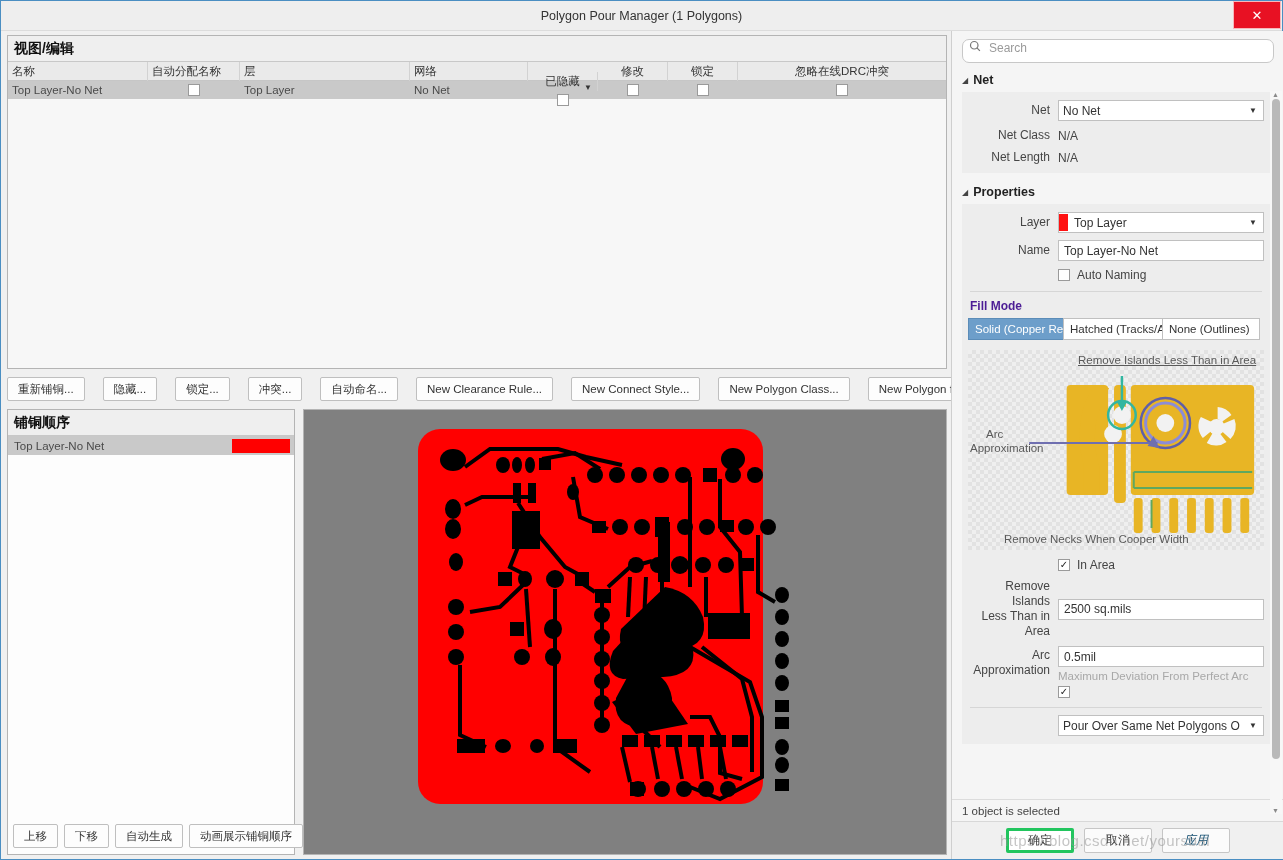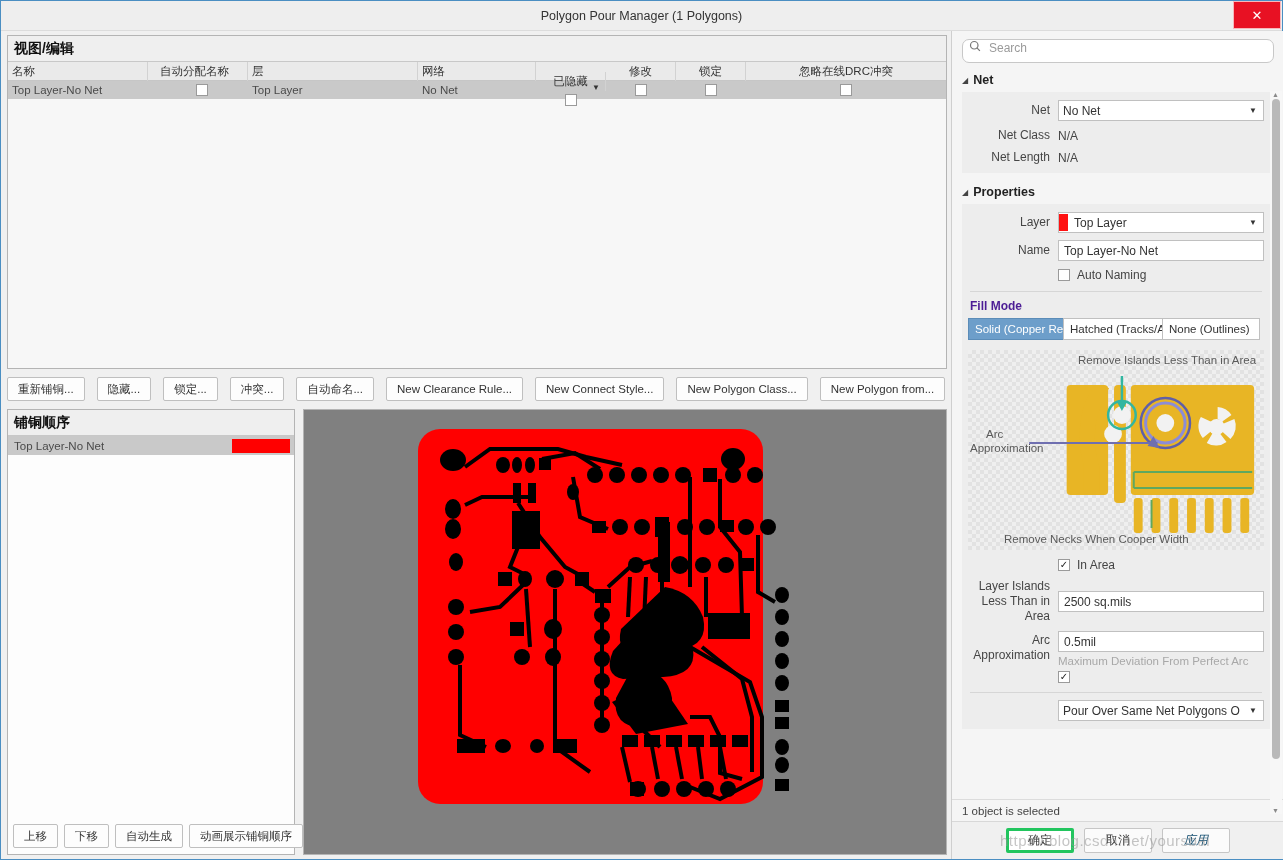--- a/index.html
+++ b/index.html
@@ -66,21 +66,21 @@
     border-bottom:1px solid #c6c6c6;
     font-size:11.5px; color:#333;
   }
   #viewedit .tbl-head > div {
     border-right:1px solid #d2d2d2;
     height:19px; line-height:19px;
     padding:0 4px;
     overflow:hidden; white-space:nowrap;
   }
   .hc-name{width:140px;}
-  .hc-auto{width:92px;margin-left:8px;}
+  .hc-auto{width:92px;}
   .hc-layer{width:170px;}
   .hc-net{width:118px;}
   .hc-hidden{width:70px; text-align:center; position:relative;margin-top:20px;}
   .hc-hidden .caret{position:absolute; right:5px; top:6px; font-size:8px;}
   .hc-modify{width:70px; text-align:center;}
   .hc-lock{width:70px; text-align:center;}
   .hc-drc{flex:1; text-align:center; border-right:none !important;}
 
   #viewedit .tbl-row {
     display:flex; height:18px; align-items:center;
@@ -94,21 +94,21 @@
     width:12px;height:12px;border:1px solid #9a9a9a;background:#fff;
     display:inline-block; vertical-align:middle; cursor:pointer;
   }
   .cb.checked::after{
     content:"✓"; display:block; font-size:10px; line-height:10px;
     text-align:center; color:#222;
   }
   .cellcenter{display:flex;align-items:center;justify-content:center;}
 
   
-  #btnrow { display:flex; gap:12px; margin:8px 0 8px 0;text-align:center; }
+  #btnrow { display:flex; gap:18px; margin:8px 0 8px 0;text-align:center; }
   .btn {
     background:#fdfdfd;
     border:1px solid #bfbfbf;
     border-radius:2px;
     height:24px;
     padding:0 10px;
     font-size:11.5px;
     color:#333;
     cursor:pointer;
     display:flex; align-items:center; justify-content:center;
@@ -574,37 +574,37 @@
               <circle cx="156" cy="65" r="14" fill="none" stroke="#32b6a0" stroke-width="2.5"></circle>
               <line x1="156" y1="26" x2="156" y2="58" stroke="#32b6a0" stroke-width="2.5"></line>
               <path d="M151 52 l5 9 l5 -9 z" fill="#32b6a0"></path>
               <line x1="62" y1="93" x2="192" y2="93" stroke="#6f6fb0" stroke-width="2"></line>
               <path d="M188 86 l6 12 l-12 -2 z" fill="#6f6fb0"></path>
               <line x1="168" y1="122" x2="288" y2="122" stroke="#5fa85f" stroke-width="2"></line>
               <line x1="168" y1="138" x2="288" y2="138" stroke="#5fa85f" stroke-width="2"></line>
               <line x1="168" y1="122" x2="168" y2="138" stroke="#5fa85f" stroke-width="2"></line>
               <line x1="186" y1="150" x2="186" y2="178" stroke="#5fa85f" stroke-width="2"></line>
             </svg>
-            <div class="hintlabel" style="left:110px; top:4px;">Remove Islands Less Than in Area</div>
+            <div class="hintlabel" style="left:110px; top:4px;text-decoration:underline;">Remove Islands Less Than in Area</div>
             <div class="hintlabel" style="left:18px; top:78px; text-align:right;">Arc</div>
             <div class="hintlabel" style="left:2px; top:92px;">Approximation</div>
             <div class="hintlabel" style="left:36px; bottom:5px;">Remove Necks When Cooper Width</div>
           </div>
 
           <div class="frow">
             <div class="flabel"></div>
             <div class="fval checkline">
               <span class="cb checked"></span>
               <span>In Area</span>
             </div>
           </div>
 
           <div class="frow">
             <div class="flabel">
-              <span>Layer Islands</span><br>
+              <span>Remove Islands</span><br>
               <span>Less Than in Area</span>
             </div>
             <div class="fval">
               <div class="textinput">
                 <span>2500 sq.mils</span>
               </div>
             </div>
           </div>
 
           <div class="frow" style="align-items:flex-start; margin-bottom:4px">

